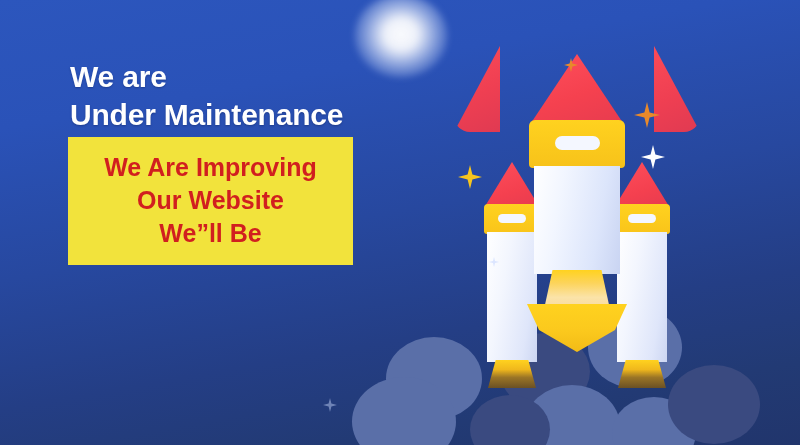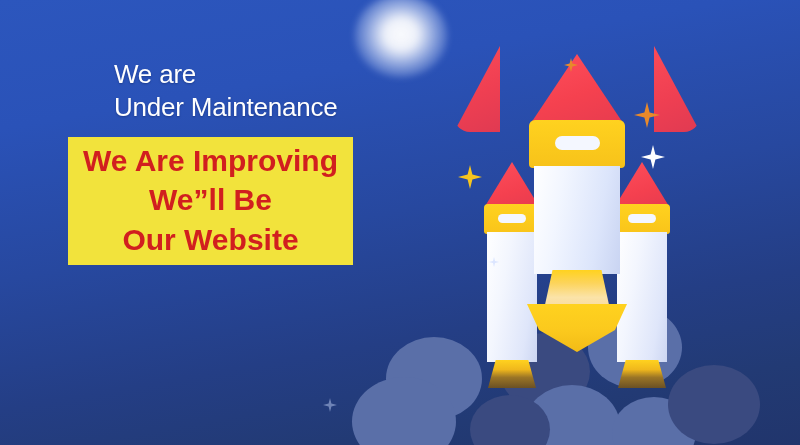--- a/index.html
+++ b/index.html
@@ -157,46 +157,45 @@
   
   .clouds { position: absolute; left: 0; bottom: 0; width: 800px; height: 200px; }
   .puff { position: absolute; border-radius: 50%; }
 
   
   .headline {
     position: absolute;
     left: 70px;
     top: 58px;
     color: #ffffff;
-    font-size: 26px;
-    font-weight: normal;
+    font-size: 30px;
+    font-weight: bold;
     line-height: 1.28;
     letter-spacing: -0.2px;
     white-space: pre-line;
     text-shadow: 0 1px 2px rgba(10,24,70,0.35);
-    margin-left: 44px;
   }
 
   .notice-box {
     position: absolute;
     left: 68px;
     top: 137px;
     width: 285px;
     height: 128px;
     background: #f2e33c;
     display: flex;
     flex-direction: column;
     align-items: center;
     justify-content: center;
     box-sizing: border-box;
     padding: 4px 0 6px;
   }
   .notice-line {
     color: #d11f1f;
-    font-size: 30px;
+    font-size: 25px;
     font-weight: bold;
     line-height: 1.32;
     text-align: center;
     white-space: nowrap;
   }
 </style>
 </head>
 <body>
 
 <div class="stage">
@@ -252,17 +251,17 @@
       <div class="sparkle" style="left: 458px; top: 165px; width: 24px; height: 24px; color: rgb(247, 197, 30);"></div>
       <div class="sparkle" style="left: 323px; top: 398px; width: 14px; height: 14px; color: rgba(205, 220, 255, 0.45);"></div>
       <div class="sparkle" style="left: 489px; top: 257px; width: 10px; height: 10px; color: rgba(170, 195, 255, 0.38);"></div>
     </div>
 
   <div class="headline">We are
 Under Maintenance</div>
 
   <div class="notice-box">
     <div class="notice-line">We Are Improving</div>
+    <div class="notice-line">Our Website</div>
     <div class="notice-line">We”ll Be</div>
-    <div class="notice-line">Our Website</div>
   </div>
 
 </div>
 
 </body></html>

